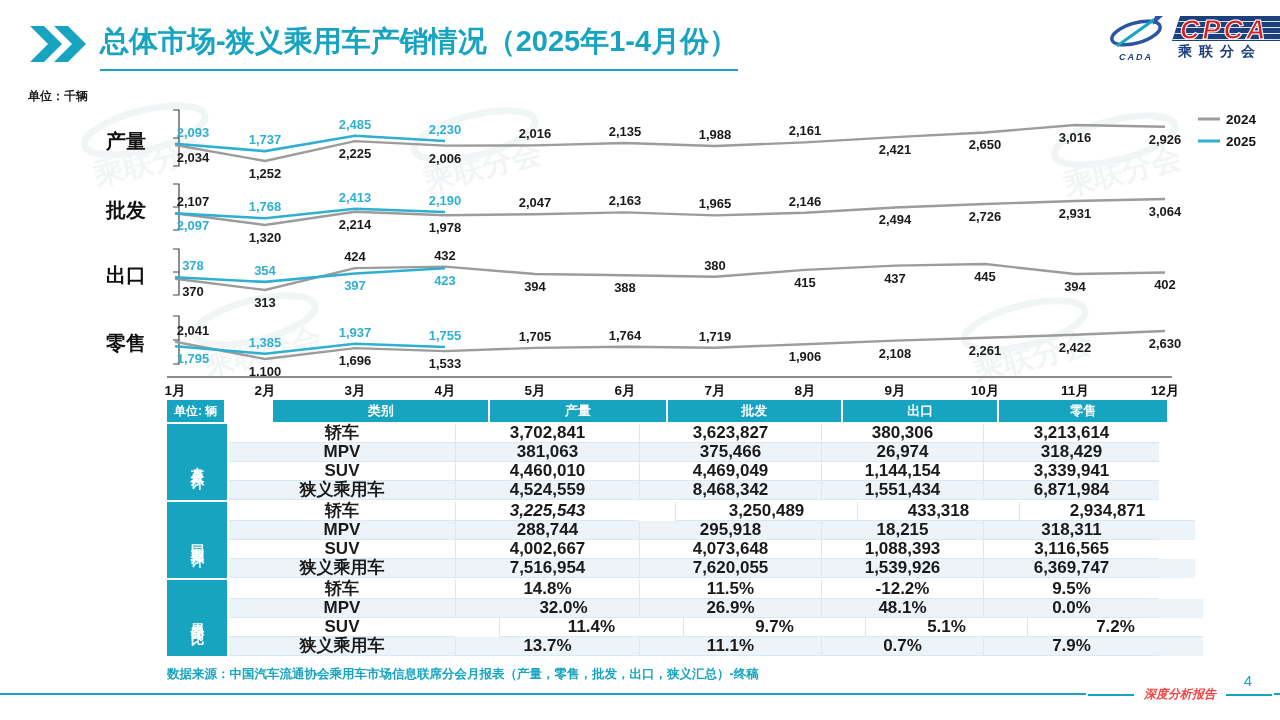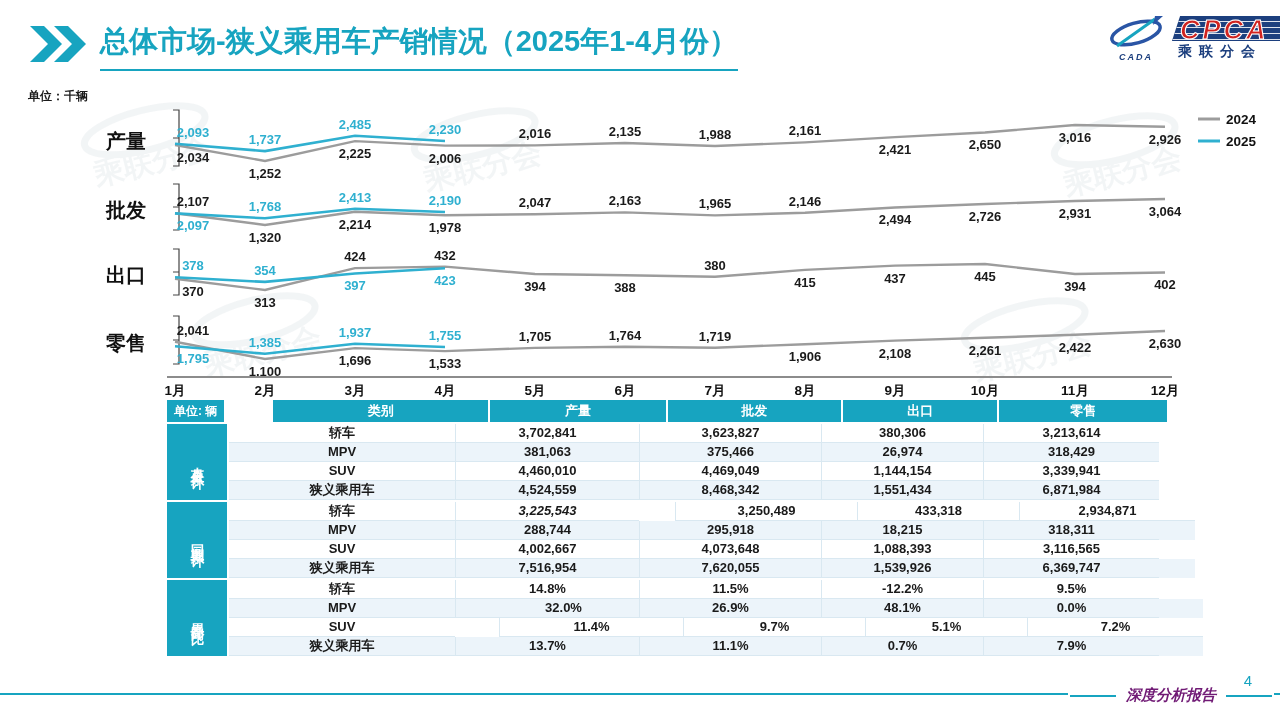--- a/index.html
+++ b/index.html
@@ -30,31 +30,31 @@
   #table{position:absolute;left:167px;top:400px;width:1000px;}
   .thead{display:flex;gap:2px;height:22px;}
   .th{background:#17a4c0;color:#fff;font-size:13px;font-weight:bold;text-align:center;line-height:22px;}
   .tgroup{display:flex;gap:2px;margin-top:2px;}
   .gcell{width:60px;background:#17a4c0;color:#fff;font-weight:bold;font-size:13.5px;
     writing-mode:vertical-rl;text-orientation:upright;letter-spacing:3px;
     display:flex;align-items:center;justify-content:center;}
   .grows{display:flex;flex-direction:column;}
   .trow{display:flex;height:19px;}
   .trow.alt{background:#ecf4fa;}
-  .td{font-size:13px;font-weight:bold;color:#1a1a1a;text-align:center;line-height:18px;
+  .td{font-size:17px;font-weight:bold;color:#1a1a1a;text-align:center;line-height:18px;
     border-bottom:1px solid #d9e8f1;border-left:1px solid #d9e8f1;box-sizing:border-box;height:19px;}
   .td.first{border-left:none;}
 
   
   .source{position:absolute;left:167px;top:666px;font-size:12.5px;font-weight:bold;color:#17a4c0;}
   .bottom-line{position:absolute;left:0;right:0;top:693px;height:2px;background:#17a4c0;}
   .secretariat{position:absolute;left:28px;top:699px;font-size:13px;font-weight:600;color:#17a4c0;}
   .report-label{position:absolute;right:6px;top:686px;display:flex;align-items:center;gap:10px;background:#fff;padding:0 2px;}
   .report-label .dash{width:46px;height:2px;background:#17a4c0;}
-  .report-text{font-family:"DejaVu Serif",serif;font-style:italic;font-weight:bold;font-size:15px;color:#701a75;white-space:nowrap;}
+  .report-text{font-family:"DejaVu Serif",serif;font-style:italic;font-weight:bold;font-size:12px;color:#ef4444;white-space:nowrap;}
   .page-num{position:absolute;right:28px;top:672px;font-size:15px;color:#17a4c0;}
 </style>
 </head>
 <body>
 
 <div class="slide">
 
   <svg class="chevrons" width="62" height="36" viewBox="0 0 62 36">
     <polygon points="2,0 16,0 34,18 16,36 2,36 20,18" fill="#17a4c0"></polygon>
     <polygon points="26,0 40,0 58,18 40,36 26,36 44,18" fill="#17a4c0"></polygon>
@@ -306,20 +306,21 @@
             <div class="td first" style="width: 226px;">狭义乘用车</div>
             <div class="td" style="width: 184px;">13.7%</div>
             <div class="td" style="width: 182px;">11.1%</div>
             <div class="td" style="width: 162px;">0.7%</div>
             <div class="td" style="width: 176px;">7.9%</div>
           </div>
         </div>
       </div>
     </div>
 
+  <div class="source">数据来源：中国汽车流通协会乘用车市场信息联席分会月报表（产量，零售，批发，出口，狭义汇总）-终稿</div>
   <div class="bottom-line"></div>
   <div class="report-label">
     <span class="dash"></span>
     <span class="report-text">深度分析报告</span>
     <span class="dash"></span>
   </div>
   <div class="page-num">4</div>
 
 </div>
 

